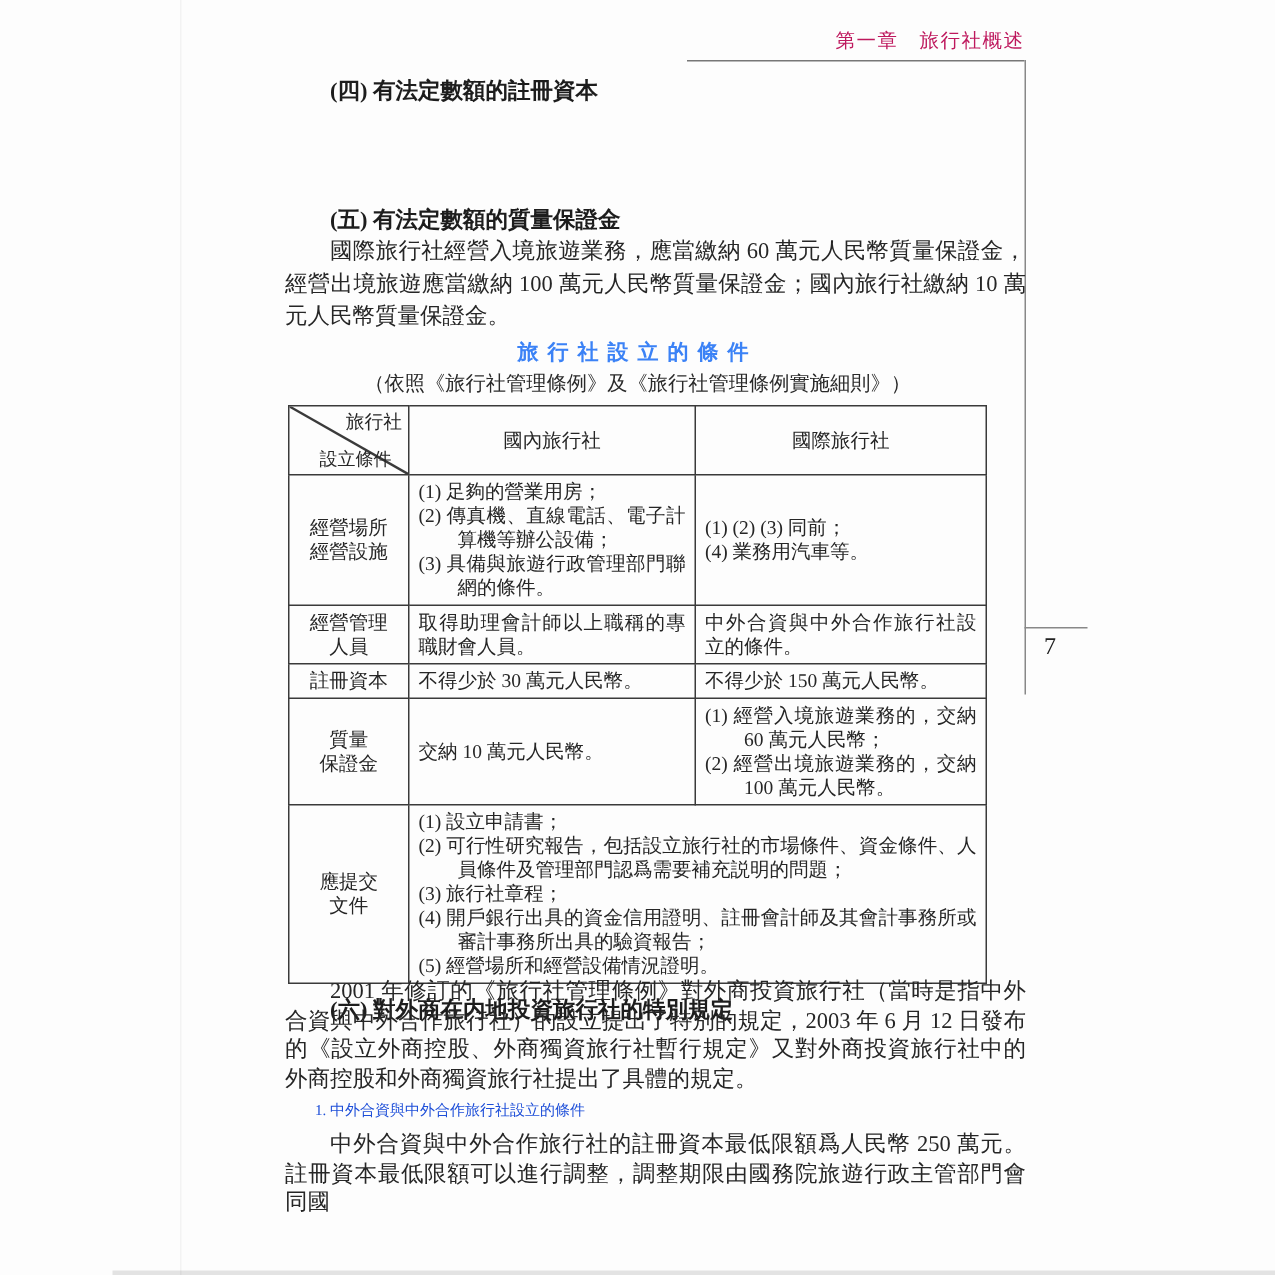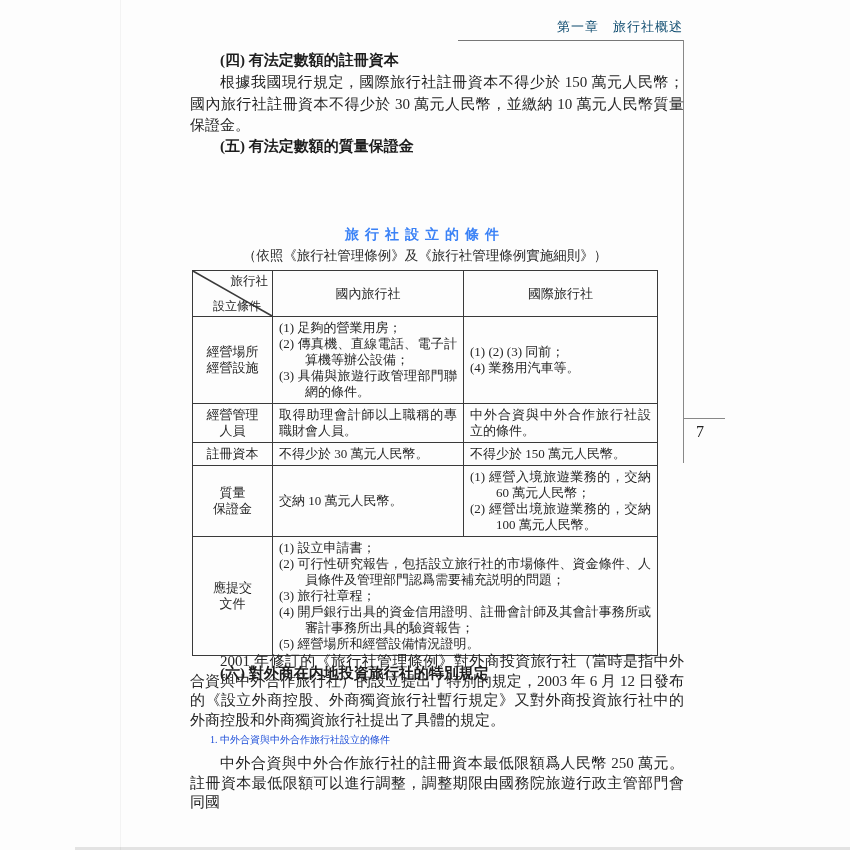--- a/index.html
+++ b/index.html
@@ -12,21 +12,21 @@
     overflow:hidden;
   }
   .page{position:absolute;inset:0;}
   
   .scan-left-edge{position:absolute;left:120px;top:0;width:1px;height:850px;background:rgba(0,0,0,0.04);}
   .scan-bottom-edge{position:absolute;left:75px;right:0;bottom:0;height:3px;background:rgba(0,0,0,0.10);}
 
   
   .running-head{
     position:absolute;top:18px;right:167px;
-    font-size:13px;letter-spacing:1px;color:#0c4a6e;
+    font-size:13px;letter-spacing:1px;color:#be185d;
   }
   .running-head .gap{display:inline-block;width:14px;}
   .head-rule{position:absolute;top:40px;left:458px;width:225px;height:1px;background:#777;}
   .margin-rule{position:absolute;top:40px;left:683px;width:1px;height:423px;background:#888;}
   .folio-tick{position:absolute;top:418px;left:683px;width:42px;height:1px;background:#888;}
   .folio{position:absolute;top:423px;left:688px;width:24px;text-align:center;font-size:16px;color:#222;}
 
   
   .col{position:absolute;left:190px;width:494px;}
   .heading{font-weight:bold;font-size:15px;text-indent:2em;white-space:nowrap;color:#1d1d1d;}
@@ -70,23 +70,23 @@
   <div class="scan-left-edge"></div>
   <div class="scan-bottom-edge"></div>
 
   <div class="running-head"><span>第一章</span><span class="gap"></span><span>旅行社概述</span></div>
   <div class="head-rule"></div>
   <div class="margin-rule"></div>
   <div class="folio-tick"></div>
   <div class="folio">7</div>
 
   <div class="col heading" style="top:51px;">(四) 有法定數額的註冊資本</div>
-  <div class="col para" style="top:72px;">根據我國現行規定，國際旅行社註冊資本不得少於 150 萬元人民幣；國內旅行社註冊資本不得少於 30 萬元人民幣，並繳納 10 萬元人民幣質量保證金。</div>
 
   <div class="col heading" style="top:137px;">(五) 有法定數額的質量保證金</div>
+  <div class="col para" style="top:158px;">國際旅行社經營入境旅遊業務，應當繳納 60 萬元人民幣質量保證金，經營出境旅遊應當繳納 100 萬元人民幣質量保證金；國內旅行社繳納 10 萬元人民幣質量保證金。</div>
 
   <div class="tbl-title">旅行社設立的條件</div>
   <div class="tbl-subtitle">（依照《旅行社管理條例》及《旅行社管理條例實施細則》）</div>
 
   <table class="setup">
     <colgroup>
         <col style="width:80px">
         <col style="width:191px">
         <col style="width:194px">
       </colgroup>

